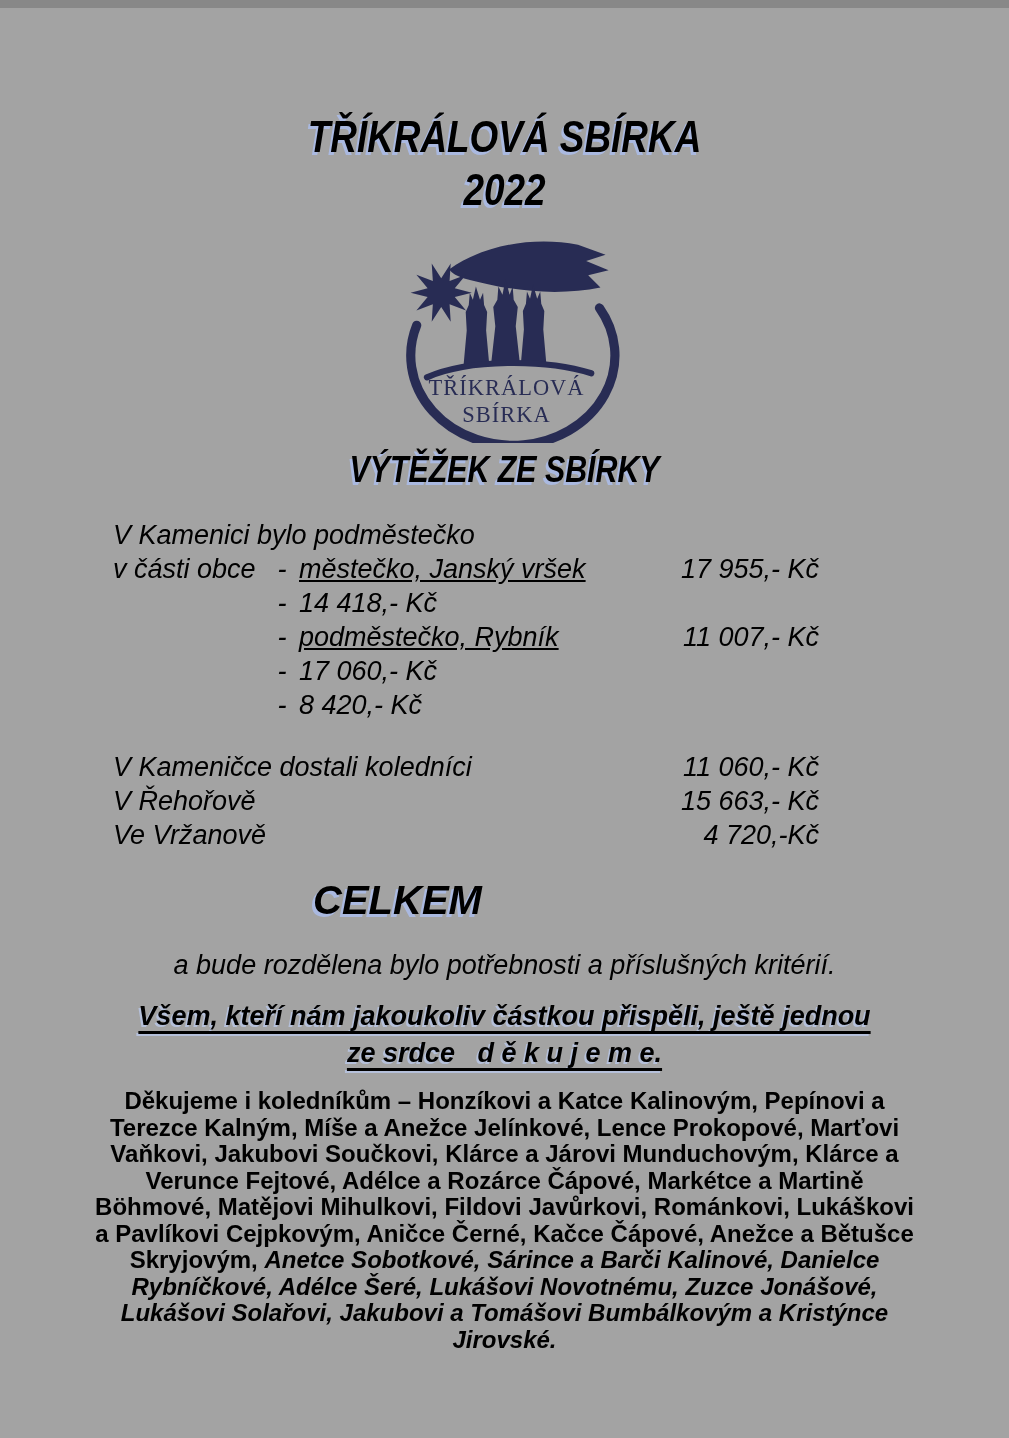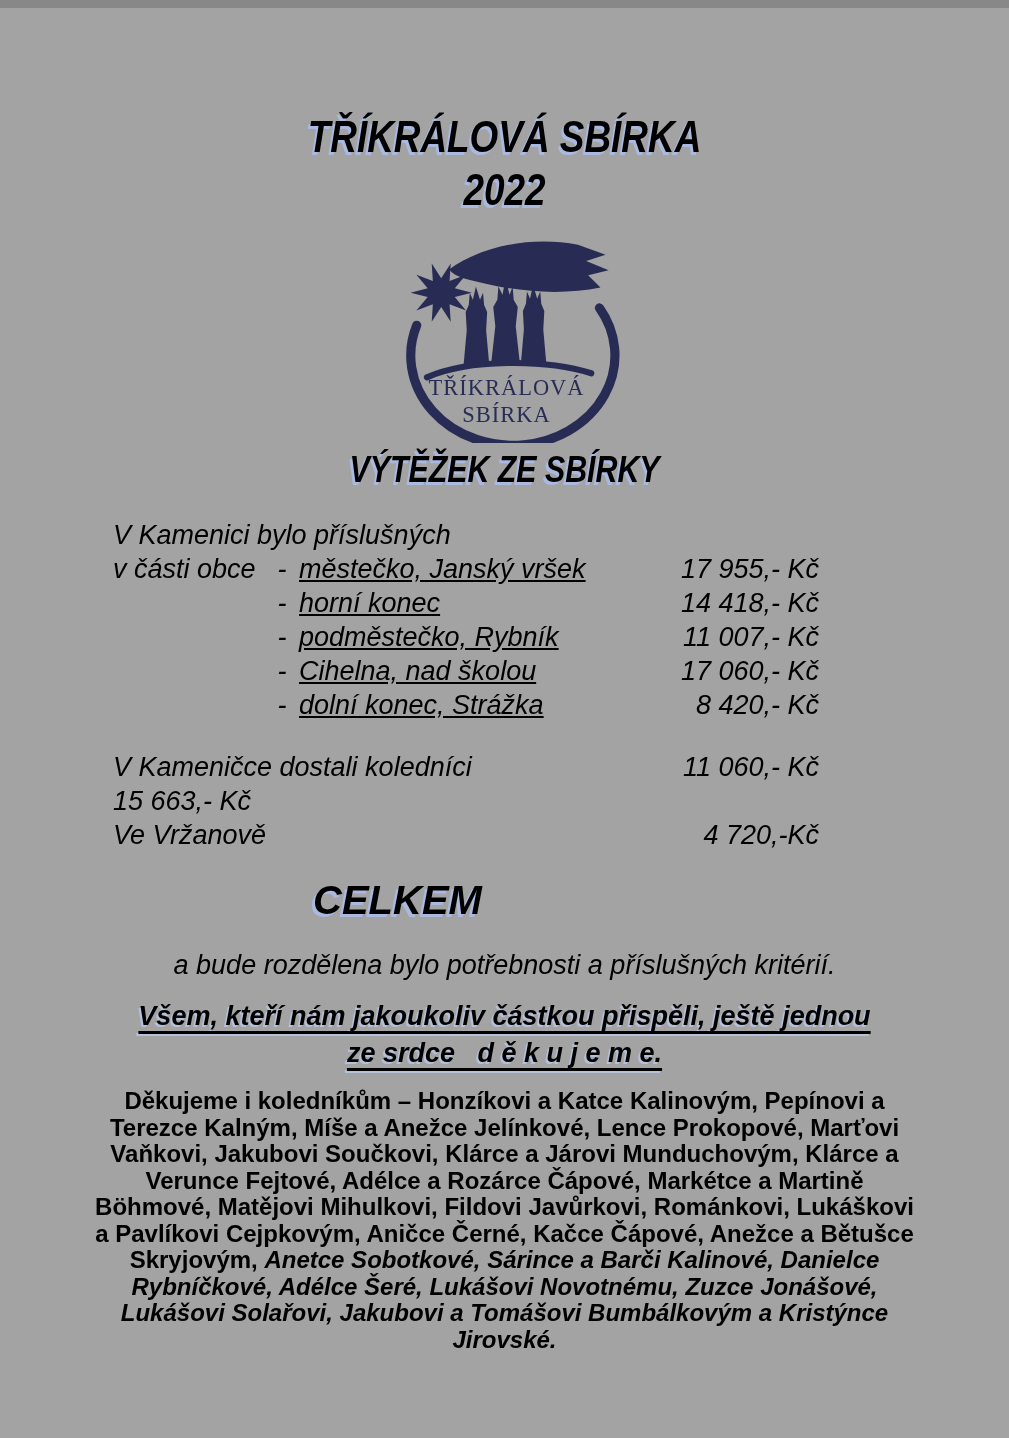--- a/index.html
+++ b/index.html
@@ -97,59 +97,57 @@
       <path d="M 44 146 C 85 128, 160 128, 205 142" fill="none" stroke="#282c54" stroke-width="6" stroke-linecap="round"></path>
       <text x="122" y="163" text-anchor="middle" font-family="Liberation Serif, DejaVu Serif, serif" font-size="22" letter-spacing="1" fill="#282c54">TŘÍKRÁLOVÁ</text>
       <text x="122" y="190" text-anchor="middle" font-family="Liberation Serif, DejaVu Serif, serif" font-size="22" letter-spacing="1" fill="#282c54">SBÍRKA</text>
     </svg>
   </div>
 
   <div class="section-heading">VÝTĚŽEK ZE SBÍRKY</div>
 
   <div class="collections">
     <div class="row">
-      <span>V Kamenici bylo příslušných</span>
+      <span>V Kamenici bylo podměstečko</span>
     </div>
     <div class="row">
       <span class="c-label">v části obce</span>
       <span class="c-dash">-</span>
       <span class="c-place">městečko, Janský vršek</span>
       <span class="c-amt">17 955,- Kč</span>
     </div>
     <div class="row">
       <span class="c-label"></span>
       <span class="c-dash">-</span>
-      <span class="c-place">horní konec</span>
       <span class="c-amt">14 418,- Kč</span>
     </div>
     <div class="row">
       <span class="c-label"></span>
       <span class="c-dash">-</span>
       <span class="c-place">podměstečko, Rybník</span>
       <span class="c-amt">11 007,- Kč</span>
     </div>
     <div class="row">
       <span class="c-label"></span>
       <span class="c-dash">-</span>
-      <span class="c-place">Cihelna, nad školou</span>
       <span class="c-amt">17 060,- Kč</span>
     </div>
     <div class="row">
       <span class="c-label"></span>
       <span class="c-dash">-</span>
-      <span class="c-place">dolní konec, Strážka</span>
       <span class="c-amt">8 420,- Kč</span>
     </div>
 
     <div class="others">
       <div class="row">
         <span class="o-place">V Kameničce dostali koledníci</span>
         <span class="c-amt">11 060,- Kč</span>
       </div>
       <div class="row">
+        <span class="o-place">V Řehořově</span>
         <span class="c-amt">15 663,- Kč</span>
       </div>
       <div class="row">
         <span class="o-place">Ve Vržanově</span>
         <span class="c-amt">4 720,-Kč</span>
       </div>
     </div>
   </div>
 
   <div class="total-row">

